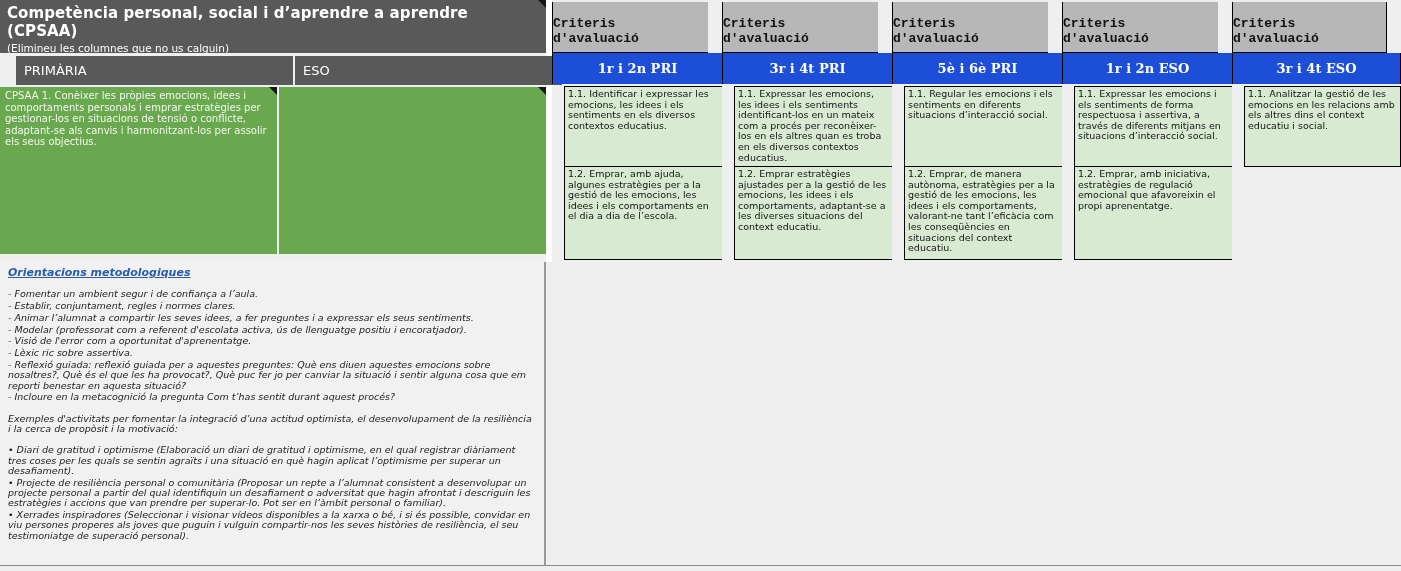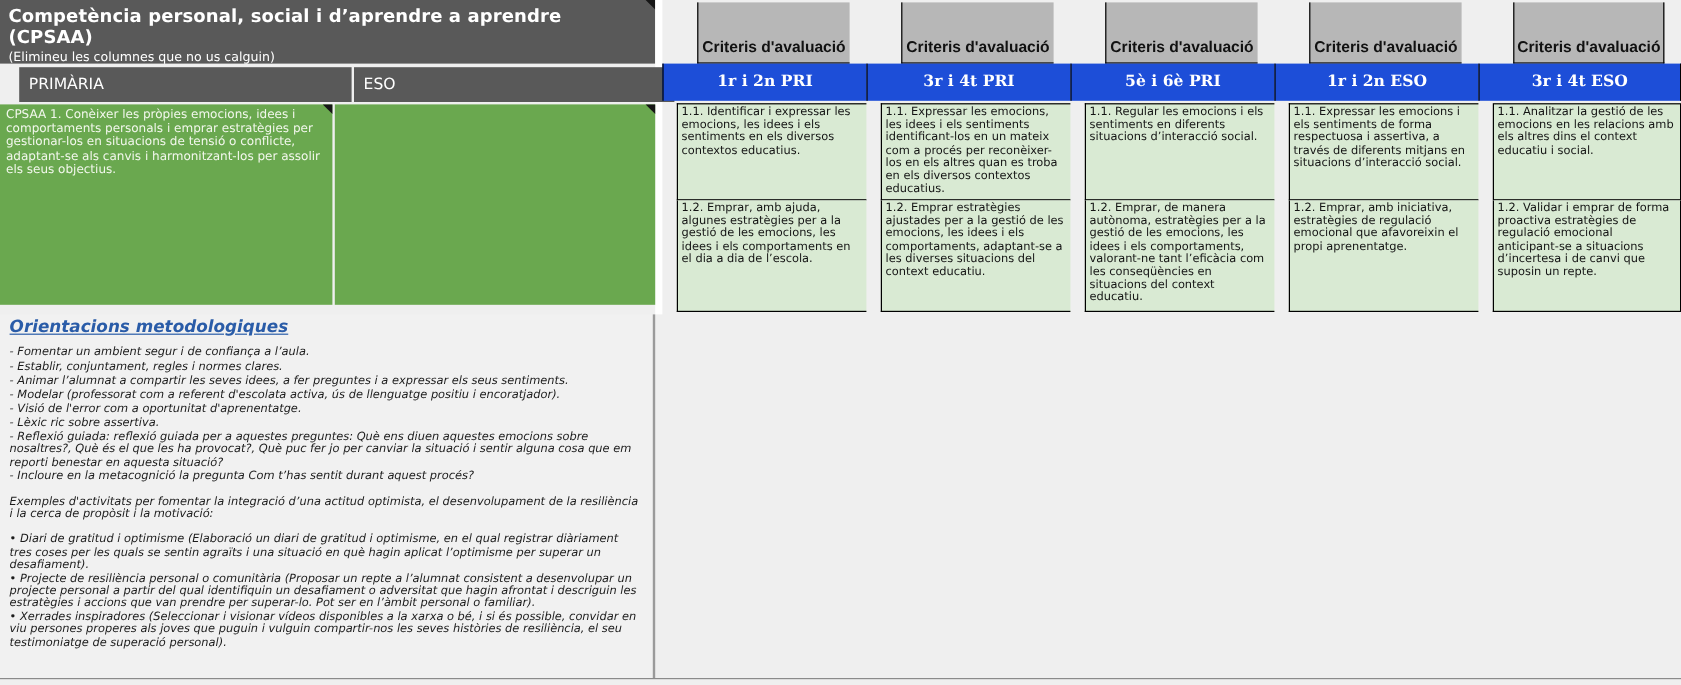--- a/index.html
+++ b/index.html
@@ -37,34 +37,34 @@
   #comp-eso{left:279px;width:267px;}
   
   .orient{
     position:absolute;left:0;top:262px;width:546px;height:303px;
     background:#f1f1f1;box-sizing:border-box;border-right:2px solid #9a9a9a;
     padding:4px 8px;color:#1c1c1c;font-style:italic;
     font-size:9.5px;line-height:10.3px;
   }
   .orient .oheading{
     color:#2a5ca8;font-weight:bold;text-decoration:underline;
-    font-size:14px;margin:2px 0 11px 0;display:inline-block;cursor:pointer;
+    font-size:11px;margin:2px 0 11px 0;display:inline-block;cursor:pointer;
   }
   .orient .olines{margin:0;}
   .orient .oline{margin:0 0 1.5px 0;}
   .orient .opara{margin:11px 0 11px 0;}
   .orient .oexample{margin:0 0 1.5px 0;}
   
   .ccol{position:absolute;top:0;height:571px;}
   .ch1{
     position:absolute;top:2px;left:0;right:14px;height:51px;background:#b7b7b7;
     box-sizing:border-box;border-left:1px solid #000;border-bottom:1px solid #000;
     display:flex;align-items:flex-end;justify-content:center;padding-bottom:6px;
-    font-family:Liberation Sans, sans-serif;
-    font-weight:bold;font-size:13px;color:#111111;margin-left:29px;
+    font-family:Liberation Mono, monospace;
+    font-weight:bold;font-size:13px;color:#111111;
   }
   .ch2{
     position:absolute;top:53px;left:0;right:0;height:31px;background:#1d4ed8;
     box-sizing:border-box;border-left:1px solid #000;
     display:flex;align-items:center;justify-content:center;
     font-family:"DejaVu Serif","Liberation Serif",serif;
     font-weight:bold;font-size:13px;color:#ffffff;
   }
   .c11,.c12{
     position:absolute;left:12px;right:0;background:#d9ead3;color:#141414;
@@ -167,18 +167,17 @@
   </div>
 
   <div class="ccol last" style="left:1232px;width:169px;">
     <div class="ch1">
         <span>Criteris d'avaluació</span>
       </div>
     <div class="ch2">
         <span>3r i 4t ESO</span>
       </div>
     <div class="c11"><span>1.1. Analitzar la gestió de les emocions en les relacions amb els altres dins el context educatiu i social.</span></div>
-    <div class="c12"><span>1.2. Validar i emprar de forma proactiva estratègies de regulació emocional anticipant-se a situacions d’incertesa i de canvi que suposin un repte.</span></div>
   </div>
 
   <div class="bottom-line"></div>
 
 </div>
 
 </body></html>

